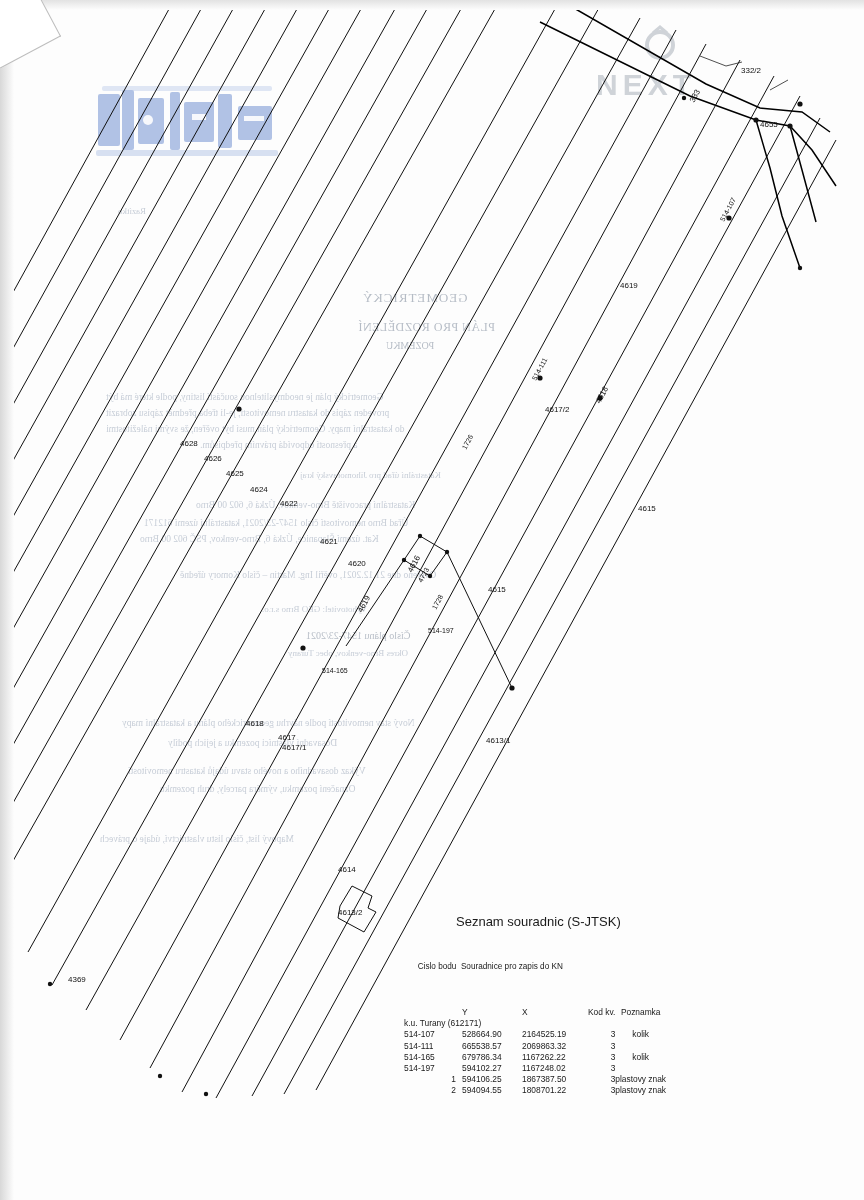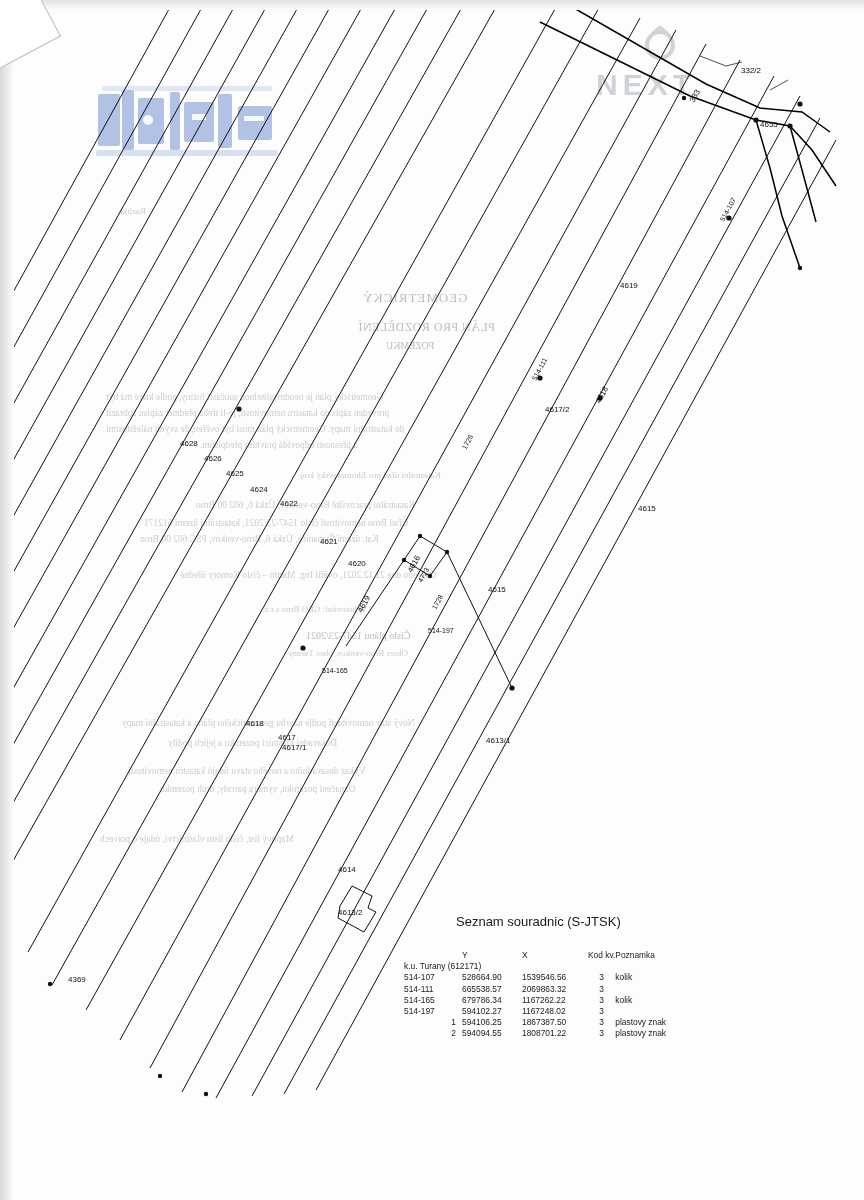--- a/index.html
+++ b/index.html
@@ -104,22 +104,22 @@
   }
   .coord-table td {
     padding: 0 0 0 0;
     font-size: 8.4px;
     line-height: 11.2px;
     white-space: pre;
   }
   .c-id    { width: 52px; text-align: left; }
   .c-y     { width: 60px; text-align: left; }
   .c-x     { width: 66px; text-align: left; }
-  .c-kod   { width: 22px; text-align: center; }
-  .c-note  { text-align: left; }
+  .c-kod   { width: 22px; text-align: right; }
+  .c-note  { text-align: center; }
   .ku-line { margin-top: 12px; margin-bottom: 1px; }
   
   text { font-family: "Liberation Sans", sans-serif; }
 </style>
 </head>
 <body>
 
 <div id="sheet">
 
   <div class="bleed dark" style="left:362px; top:290px; font-size:13px; letter-spacing:1px;">GEOMETRICKÝ</div>
@@ -287,35 +287,38 @@
       <text class="lbl" x="338" y="915">4613/2</text>
       <text class="lbl" x="68" y="982">4369</text>
       <text class="lbl-sm" x="466" y="450" transform="rotate(-62 466 450)">1726</text>
       <text class="lbl-sm" x="422" y="583" transform="rotate(-62 422 583)">4723</text>
       <text class="lbl-sm" x="436" y="610" transform="rotate(-62 436 610)">1728</text>
     </g>
   </svg>
 
   <div class="coord-table">
     <div class="ttl">Seznam souradnic (S-JTSK)</div>
+    <div class="hdr">
+      <span>Cislo bodu</span><span>  </span><span>Souradnice pro zapis do KN</span>
+    </div>
     <table>
       <tbody><tr>
         <td class="c-id"></td>
         <td class="c-y">Y</td>
         <td class="c-x">X</td>
         <td class="c-kod">Kod kv.</td>
         <td class="c-note">Poznamka</td>
       </tr>
       <tr>
         <td colspan="5" class="ku-line">k.u. Turany (612171)</td>
       </tr>
       <tr>
         <td class="c-id">514-107</td>
         <td class="c-y">528664.90</td>
-        <td class="c-x">1539546.56</td>
+        <td class="c-x">2164525.19</td>
         <td class="c-kod">3</td>
         <td class="c-note">kolik</td>
       </tr>
       <tr>
         <td class="c-id">514-111</td>
         <td class="c-y">665538.57</td>
         <td class="c-x">2069863.32</td>
         <td class="c-kod">3</td>
         <td class="c-note"></td>
       </tr>

